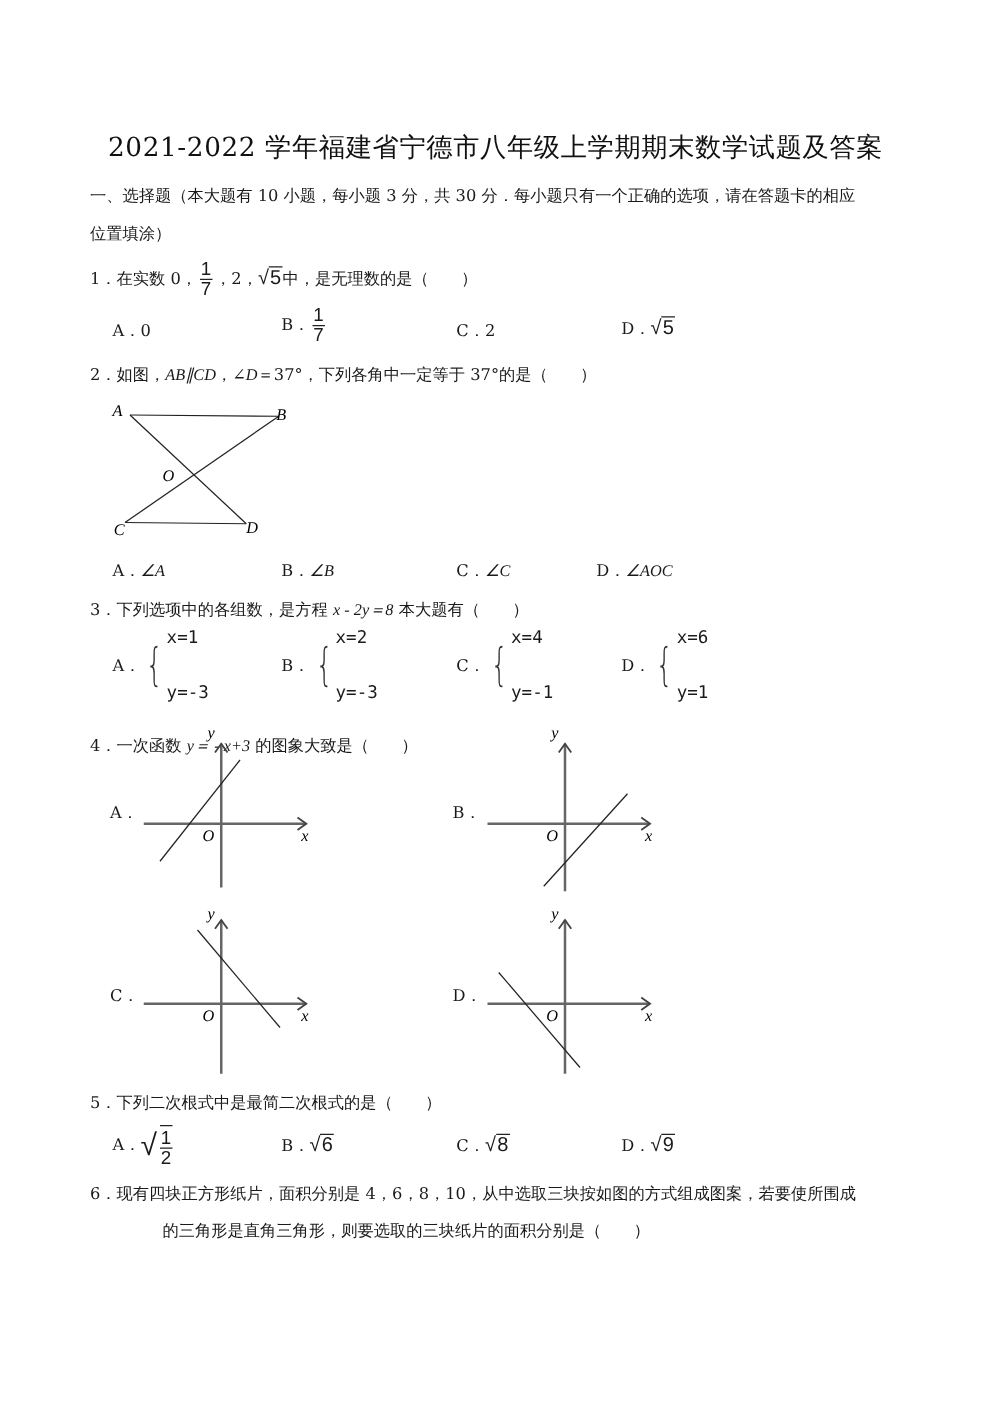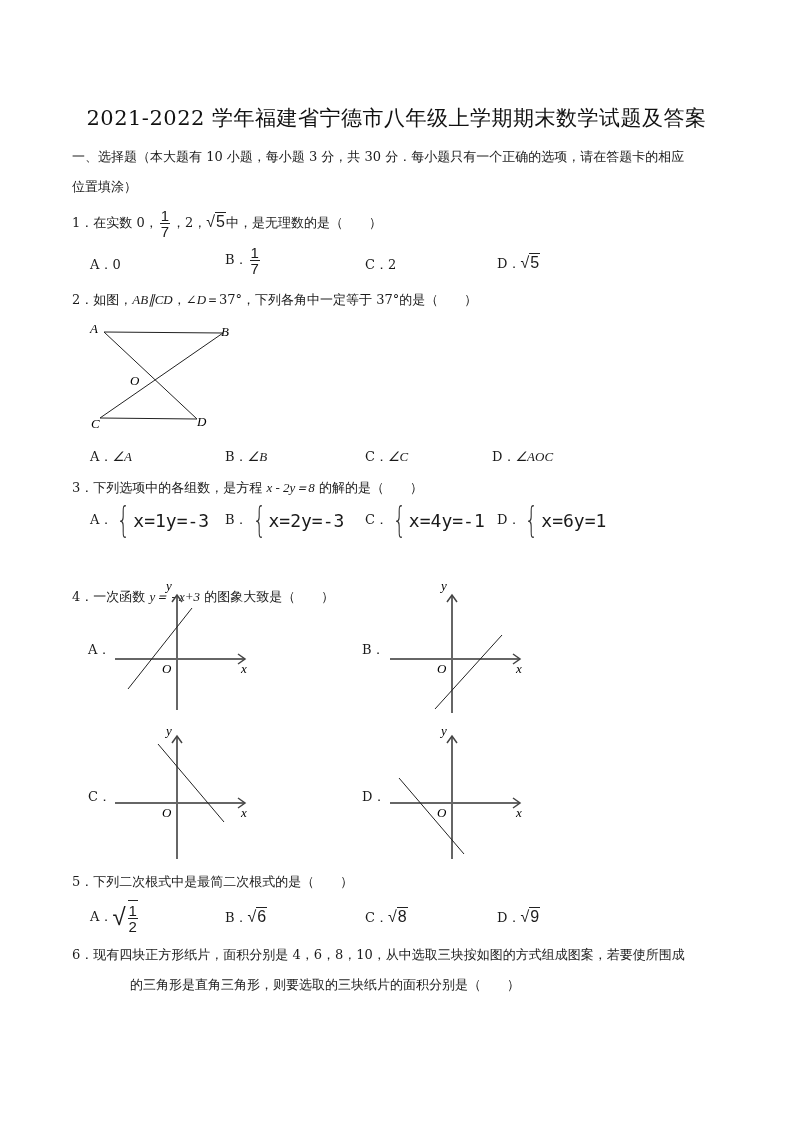--- a/index.html
+++ b/index.html
@@ -9,21 +9,21 @@
   .title { left:0; width:793px; text-align:center; top:104px; font-size:21px; letter-spacing:0.5px; color:#111; }
   .t { font-size:13px; }
   .i { font-style:italic; font-family:Liberation Serif, serif; }
   .frac { display:inline-block; vertical-align:middle; text-align:center; font-family:"Liberation Sans",sans-serif; font-size:15px; line-height:15px; margin:0 2px; }
   .frac .n { display:block; border-bottom:1px solid #222; padding:0 1px; }
   .frac .d { display:block; }
   .sqrt { display:inline-block; font-family:"Liberation Sans",sans-serif; font-size:16px; }
   .sqrt .rad { border-top:1px solid #222; padding:0 1px; }
   .sys { display:inline-flex; align-items:center; vertical-align:middle; }
   .brace { font-size:36px; line-height:36px; font-weight:100; transform:scaleX(0.6); margin-right:-2px; color:#333; font-family:"DejaVu Sans",sans-serif; }
-  .sys .rows { display:flex; flex-direction:row; font-family:"DejaVu Sans Mono",monospace; font-size:18px; line-height:17px; }
+  .sys .rows { display:flex; flex-direction:column; font-family:"DejaVu Sans Mono",monospace; font-size:14px; line-height:17px;gap:27px; }
   svg text { font-family:"Liberation Serif",serif; font-style:italic; }
 </style>
 </head>
 <body>
 
 <div class="abs title">2021-2022 学年福建省宁德市八年级上学期期末数学试题及答案</div>
 
 <div class="abs t" style="left:72px;top:148px;">一、选择题（本大题有 10 小题，每小题 3 分，共 30 分．每小题只有一个正确的选项，请在答题卡的相应</div>
 <div class="abs t" style="left:72px;top:178px;font-family:Liberation Mono, monospace;">位置填涂）</div>
 
@@ -45,24 +45,24 @@
   <line x1="138" y1="13" x2="15" y2="98" stroke="#222" stroke-width="1"></line>
   <text x="5" y="13" font-size="13">A</text>
   <text x="136" y="16" font-size="13">B</text>
   <text x="45" y="65" font-size="13">O</text>
   <text x="6" y="108" font-size="13">C</text>
   <text x="112" y="106" font-size="13">D</text>
 </svg>
 <div class="abs t" style="left:90px;top:448px;"><span>A．</span><span class="i">∠A</span></div>
 <div class="abs t" style="left:225px;top:448px;"><span>B．</span><span class="i">∠B</span></div>
 <div class="abs t" style="left:365px;top:448px;"><span>C．</span><span class="i">∠C</span></div>
-<div class="abs t" style="left:492px;top:448px;"><span>D．</span><span class="i">∠AOC</span></div>
+<div class="abs t" style="left:477px;top:448px;"><span>D．</span><span class="i">∠AOC</span></div>
 
 <div class="abs t" style="left:72px;top:479px;">
-  <span>3．</span><span>下列选项中的各组数，是方程 </span><span class="i">x - 2y＝8</span><span> 的解的是（　　）</span>
+  <span>3．</span><span>下列选项中的各组数，是方程 </span><span class="i">x - 2y＝8</span><span> 本大题有（　　）</span>
 </div>
 <div class="abs t" style="left:90px;top:502px;"><span class="sys">
       <span>A．</span>
       <span class="brace">{</span>
       <span class="rows">
         <span>x=1</span>
         <span>y=-3</span>
       </span>
     </span></div>
 <div class="abs t" style="left:225px;top:502px;"><span class="sys">

